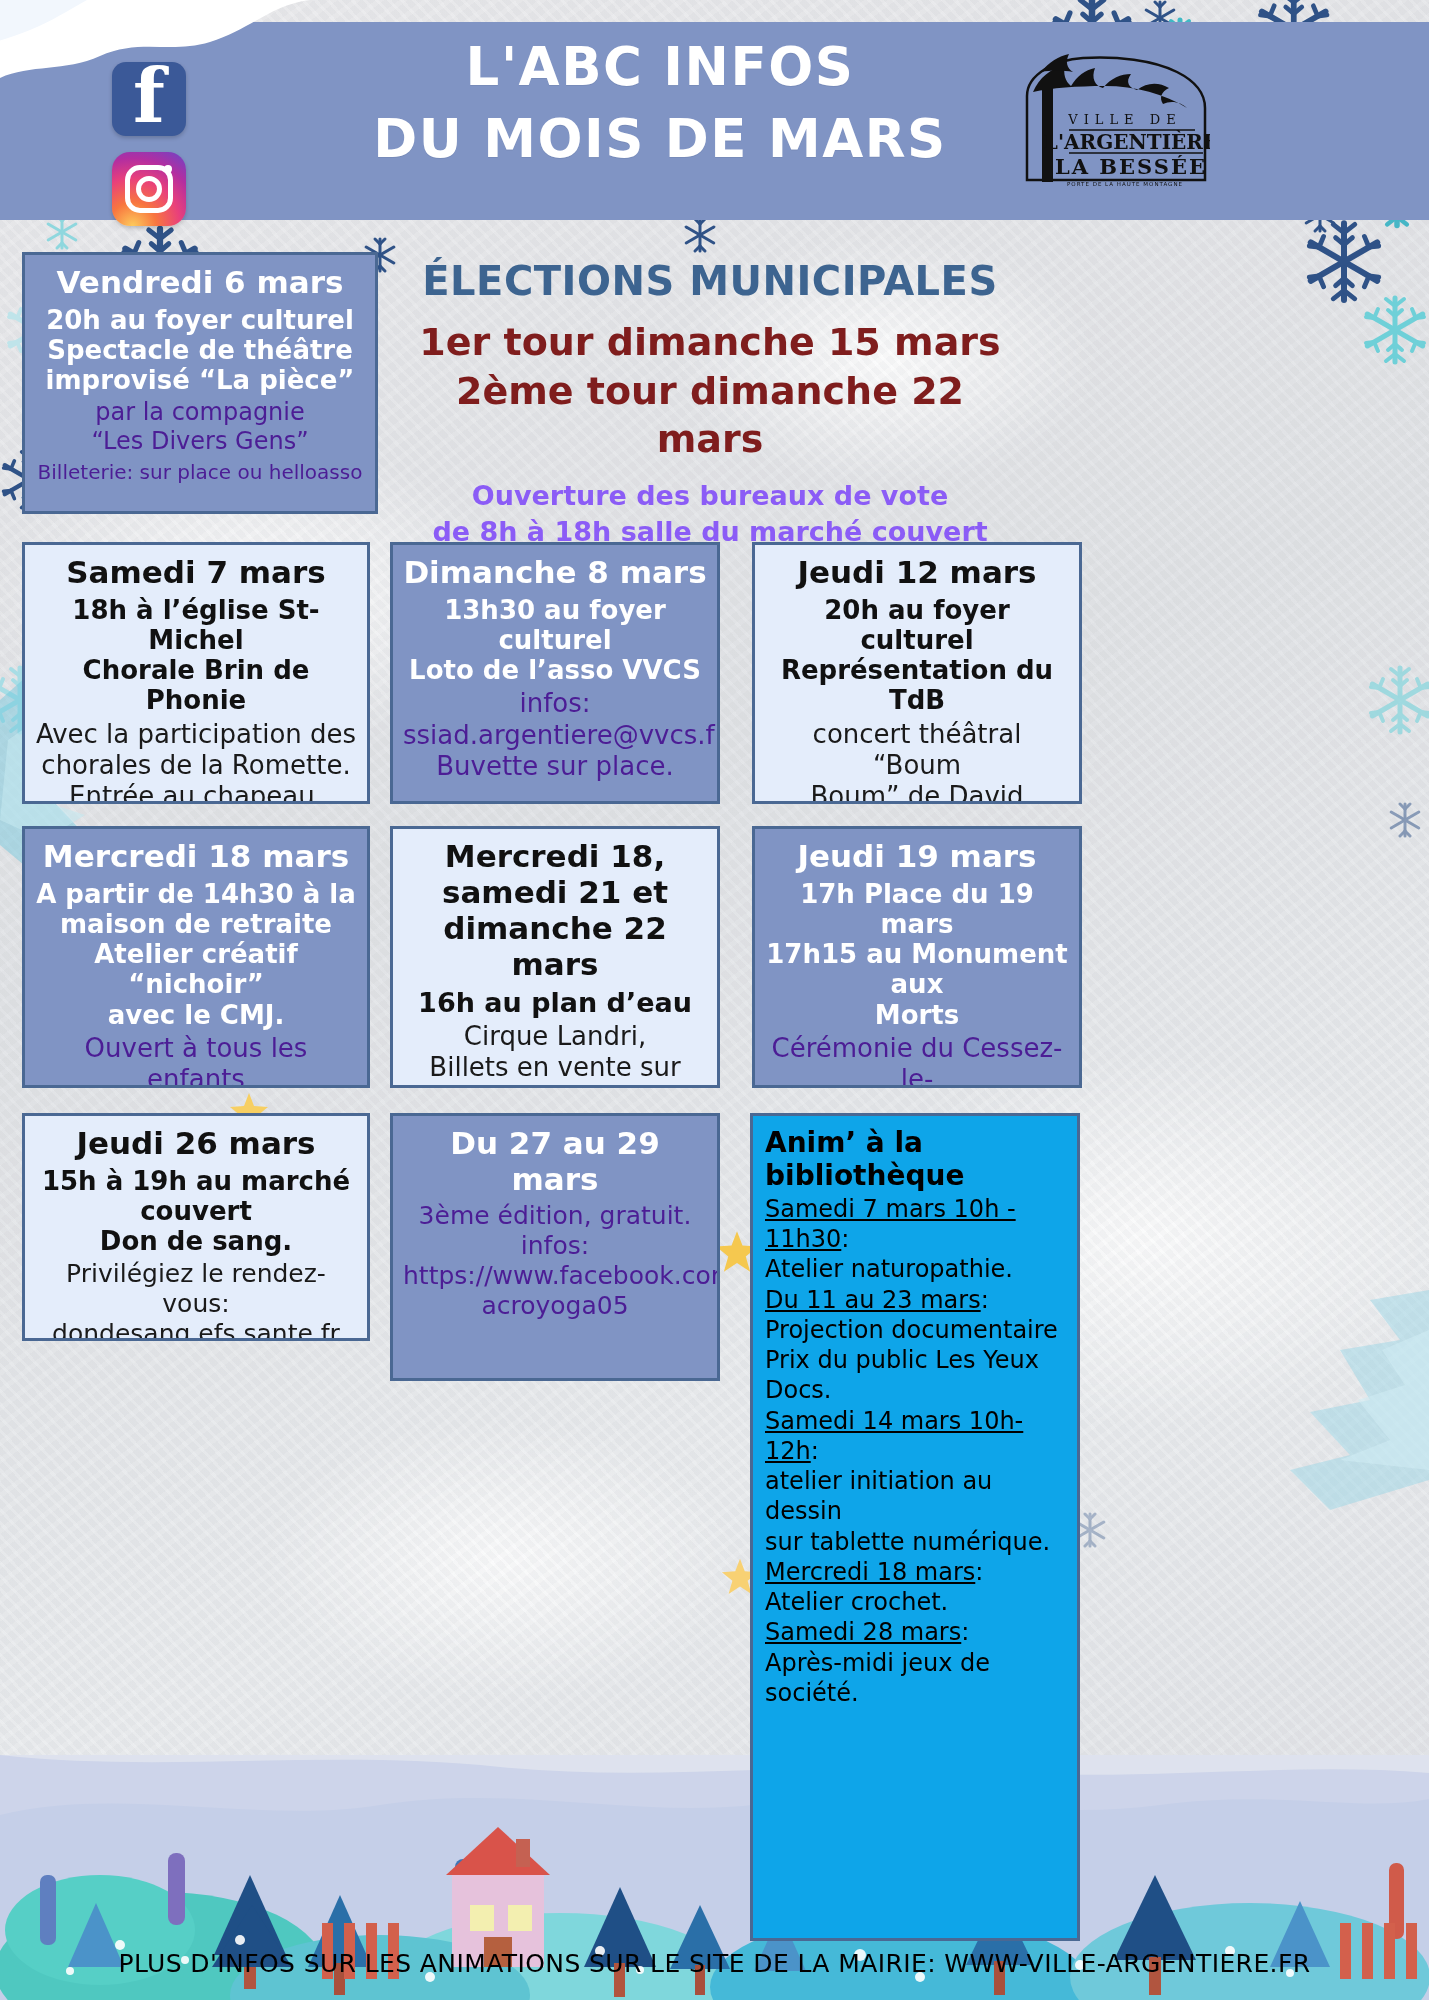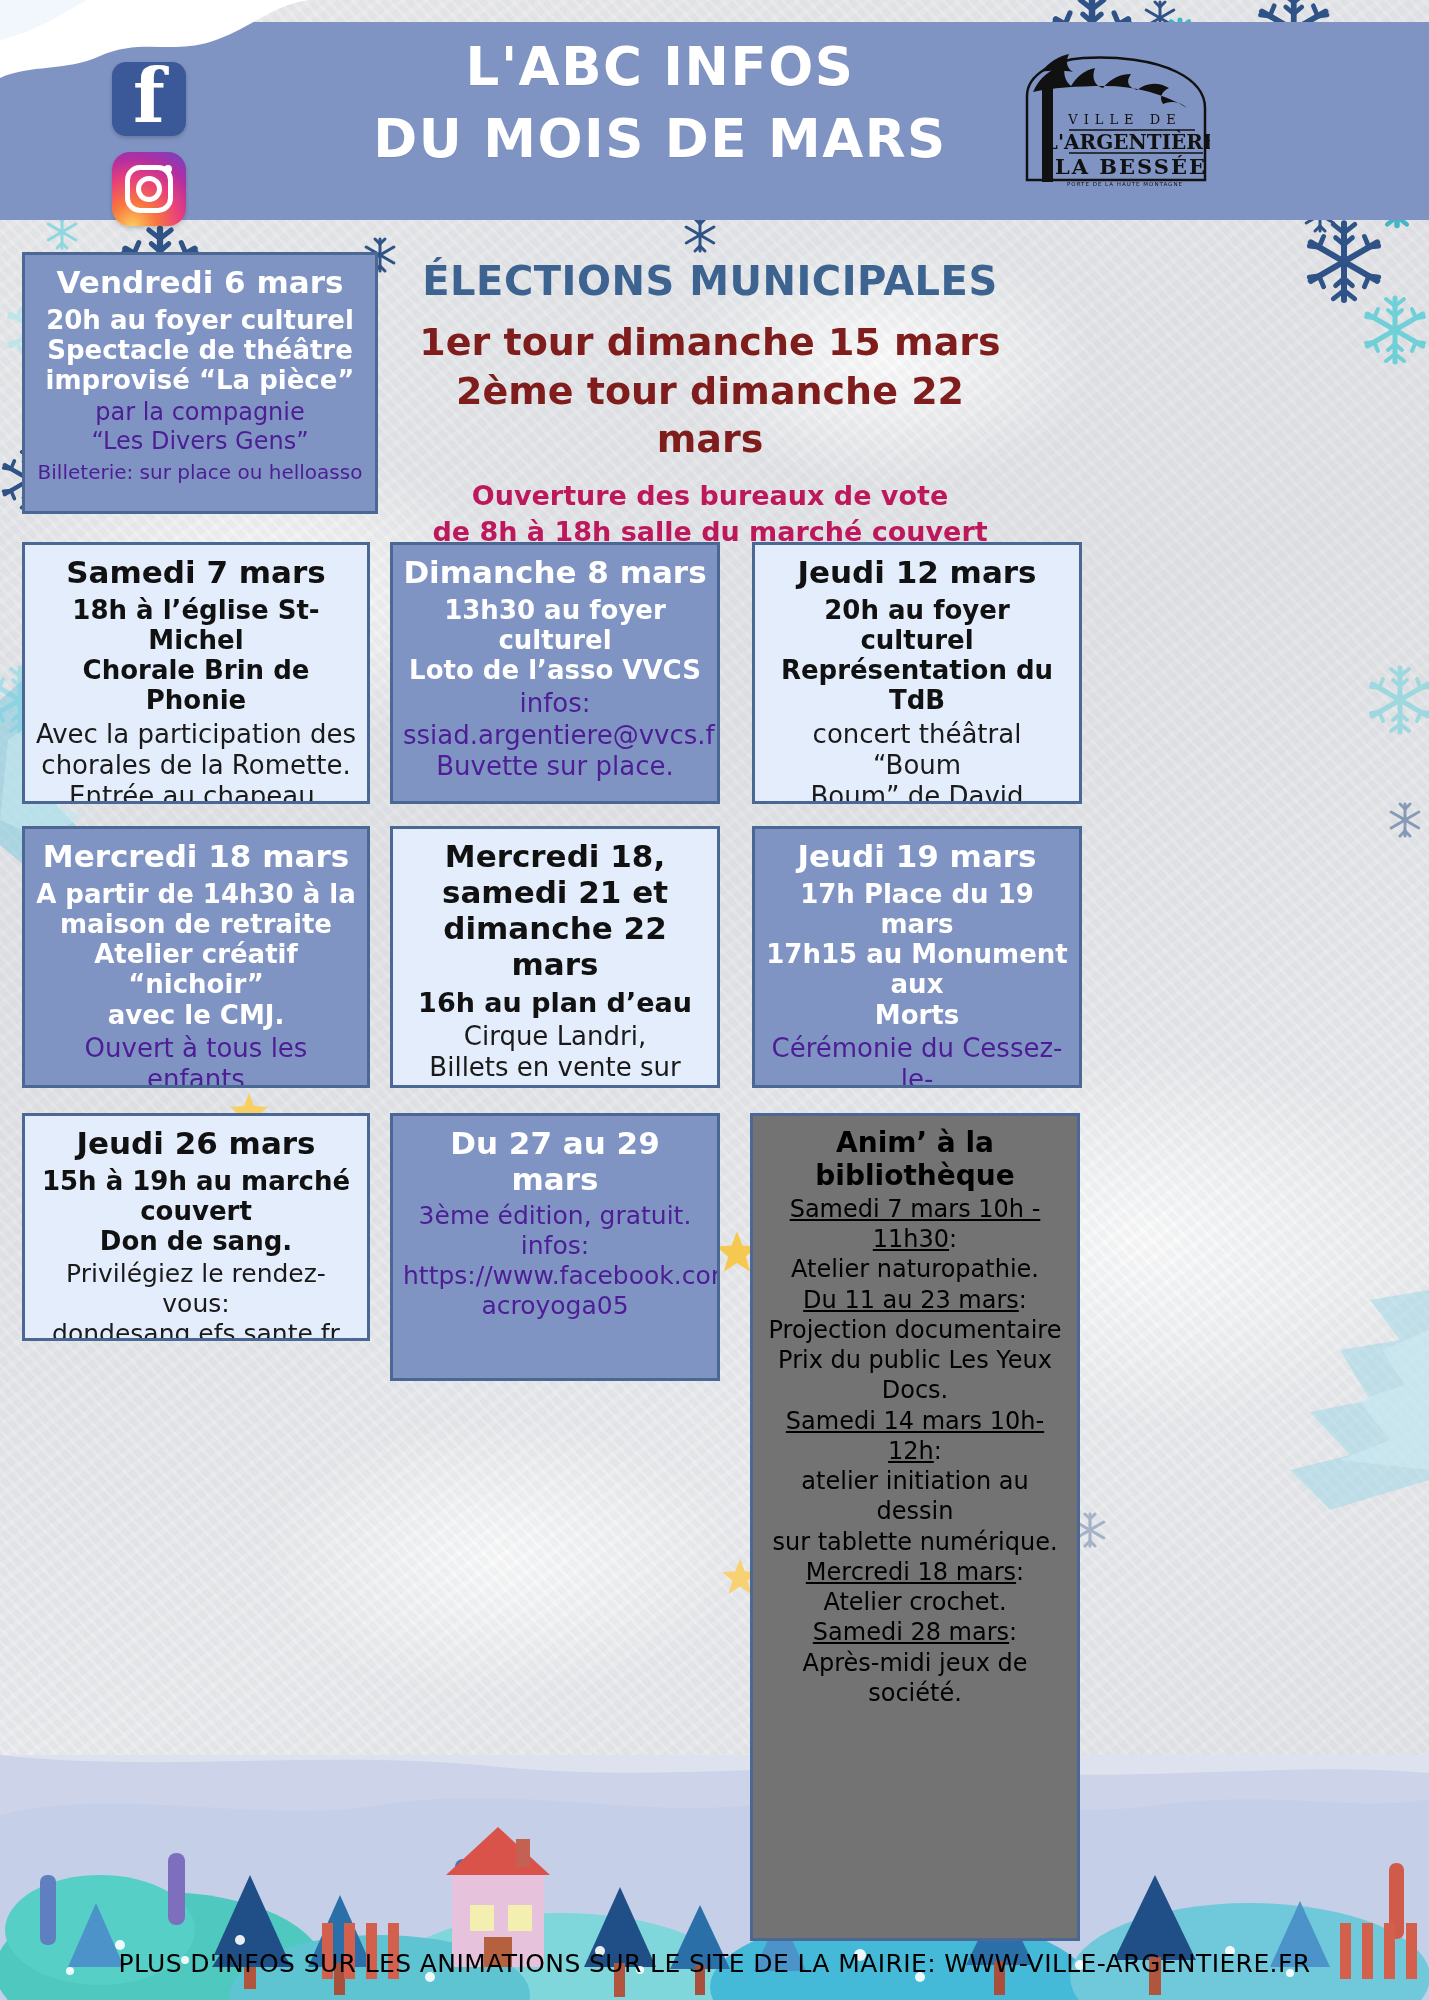--- a/index.html
+++ b/index.html
@@ -83,21 +83,21 @@
   .elections{
     position:absolute;left:400px;top:258px;width:620px;z-index:4;text-align:center;
   }
   .elections .el-h{
     color:#3d6490;font-size:40px;font-weight:bold;letter-spacing:.5px;
   }
   .elections .el-b{
     color:#7f1d1d;font-size:38px;font-weight:bold;margin-top:14px;line-height:1.28;
   }
   .elections .el-s{
-    color:#be185d;font-size:27px;font-weight:bold;margin-top:14px;line-height:1.33;
+    color:#8b5cf6;font-size:27px;font-weight:bold;margin-top:14px;line-height:1.33;
   }
 
   
   .card{
     position:absolute;box-sizing:border-box;
     border:3px solid #4a6893;z-index:4;
     padding:10px 10px 12px;
     text-align:center;overflow:hidden;
   }
   .card.blue{background:#8094c4;}
@@ -106,21 +106,21 @@
   .card .r{line-height:1.2;}
   .card.blue .t{color:#ffffff;}
   .card.blue .r{color:#4c1d95;}
   .card.light .t{color:#111111;}
   .card.light .r{color:#1a1a1a;}
   .line{display:block;}
 
   
   .lib{
     position:absolute;box-sizing:border-box;border:3px solid #4a6893;
-    background:#737373;z-index:4;padding:10px 12px;text-align:center;
+    background:#0ea5e9;z-index:4;padding:10px 12px;text-align:left;
   }
   .lib .lh{font-size:28px;font-weight:bold;color:#000;margin-bottom:2px;}
   .lib .ld{font-size:24px;color:#000;line-height:1.26;}
   .lib .ld u{text-decoration:underline;}
 
   
   .village{
     position:absolute;left:0;bottom:0;width:1429px;height:245px;z-index:2;overflow:hidden;
   }
   .footer-txt{

